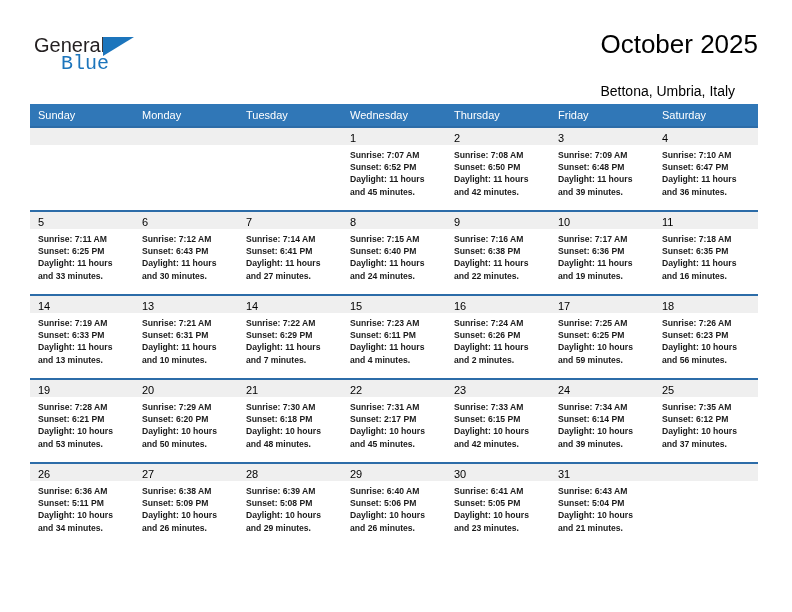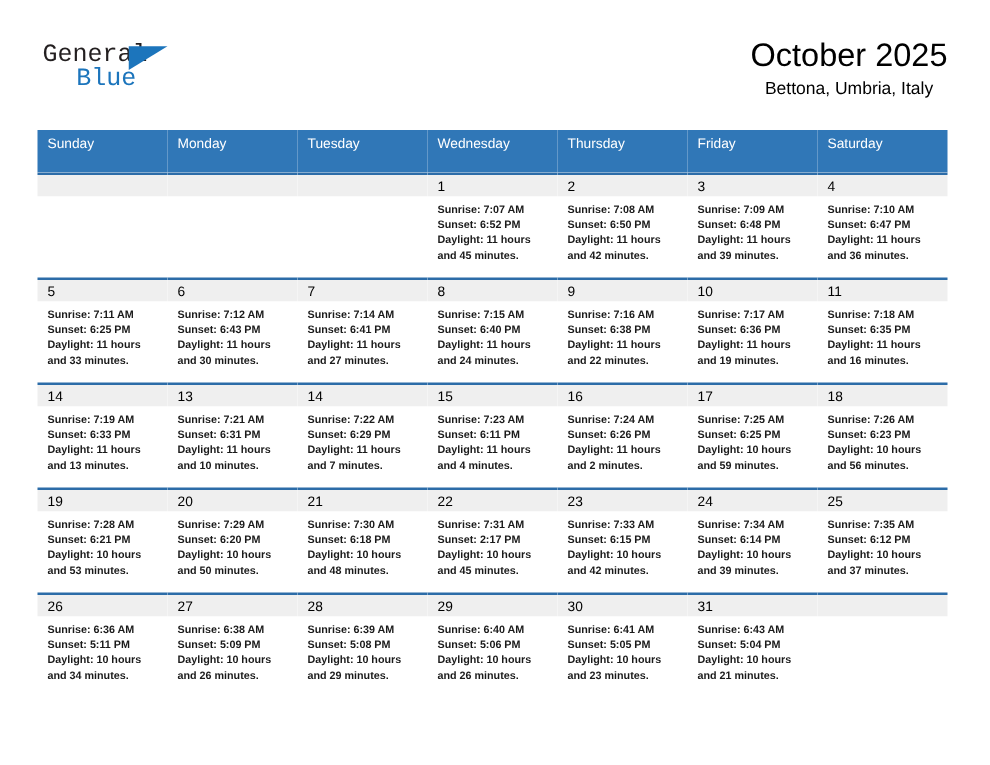--- a/index.html
+++ b/index.html
@@ -37,21 +37,21 @@
     height: 56px;
   }
   .brand-general {
     position: absolute;
     left: 0;
     top: 0;
     font-size: 20px;
     line-height: 22px;
     color: #231f20;
     letter-spacing: 0px;
-    font-family: Liberation Mono, monospace;
+    font-family: Liberation Sans, sans-serif;
   }
   .brand-blue {
     position: absolute;
     left: 27px;
     top: 19px;
     font-size: 20px;
     line-height: 22px;
     color: #1c75bc;
     font-family: Liberation Mono, monospace;
   }
@@ -62,54 +62,54 @@
     width: 0;
     height: 0;
     border-left: 31px solid #1c75bc;
     border-bottom: 19px solid transparent;
   }
 
   .titles {
     position: absolute;
     right: 0;
     top: 0;
-    text-align: center;
+    text-align: left;
   }
   .cal-title {
     font-size: 26px;
     line-height: 32px;
     color: #000000;
     font-weight: normal;
     margin: 0;
     font-family: "Liberation Sans", sans-serif;
   }
   .cal-subtitle {
     font-size: 14px;
     line-height: 20px;
     color: #000000;
-    margin: 0 0 0 0;
+    margin: 21px 0 0 0;
     font-family: "Liberation Sans", sans-serif;
   }
 
   
   .calendar {
     position: absolute;
     left: 30px;
     top: 104px;
     width: 728px;
     border-collapse: collapse;
     table-layout: fixed;
   }
   .calendar th {
     background: #3077b7;
     color: #ffffff;
     font-size: 11px;
     font-weight: normal;
     text-align: left;
-    padding: 5px 0 17px 8px;
+    padding: 5px 0 5px 8px;
     height: 12px;
     font-family: "Liberation Sans", sans-serif;
   }
   .calendar td {
     vertical-align: top;
     padding: 0;
     width: 104px;
     height: 84px;
     background: #ffffff;
   }

